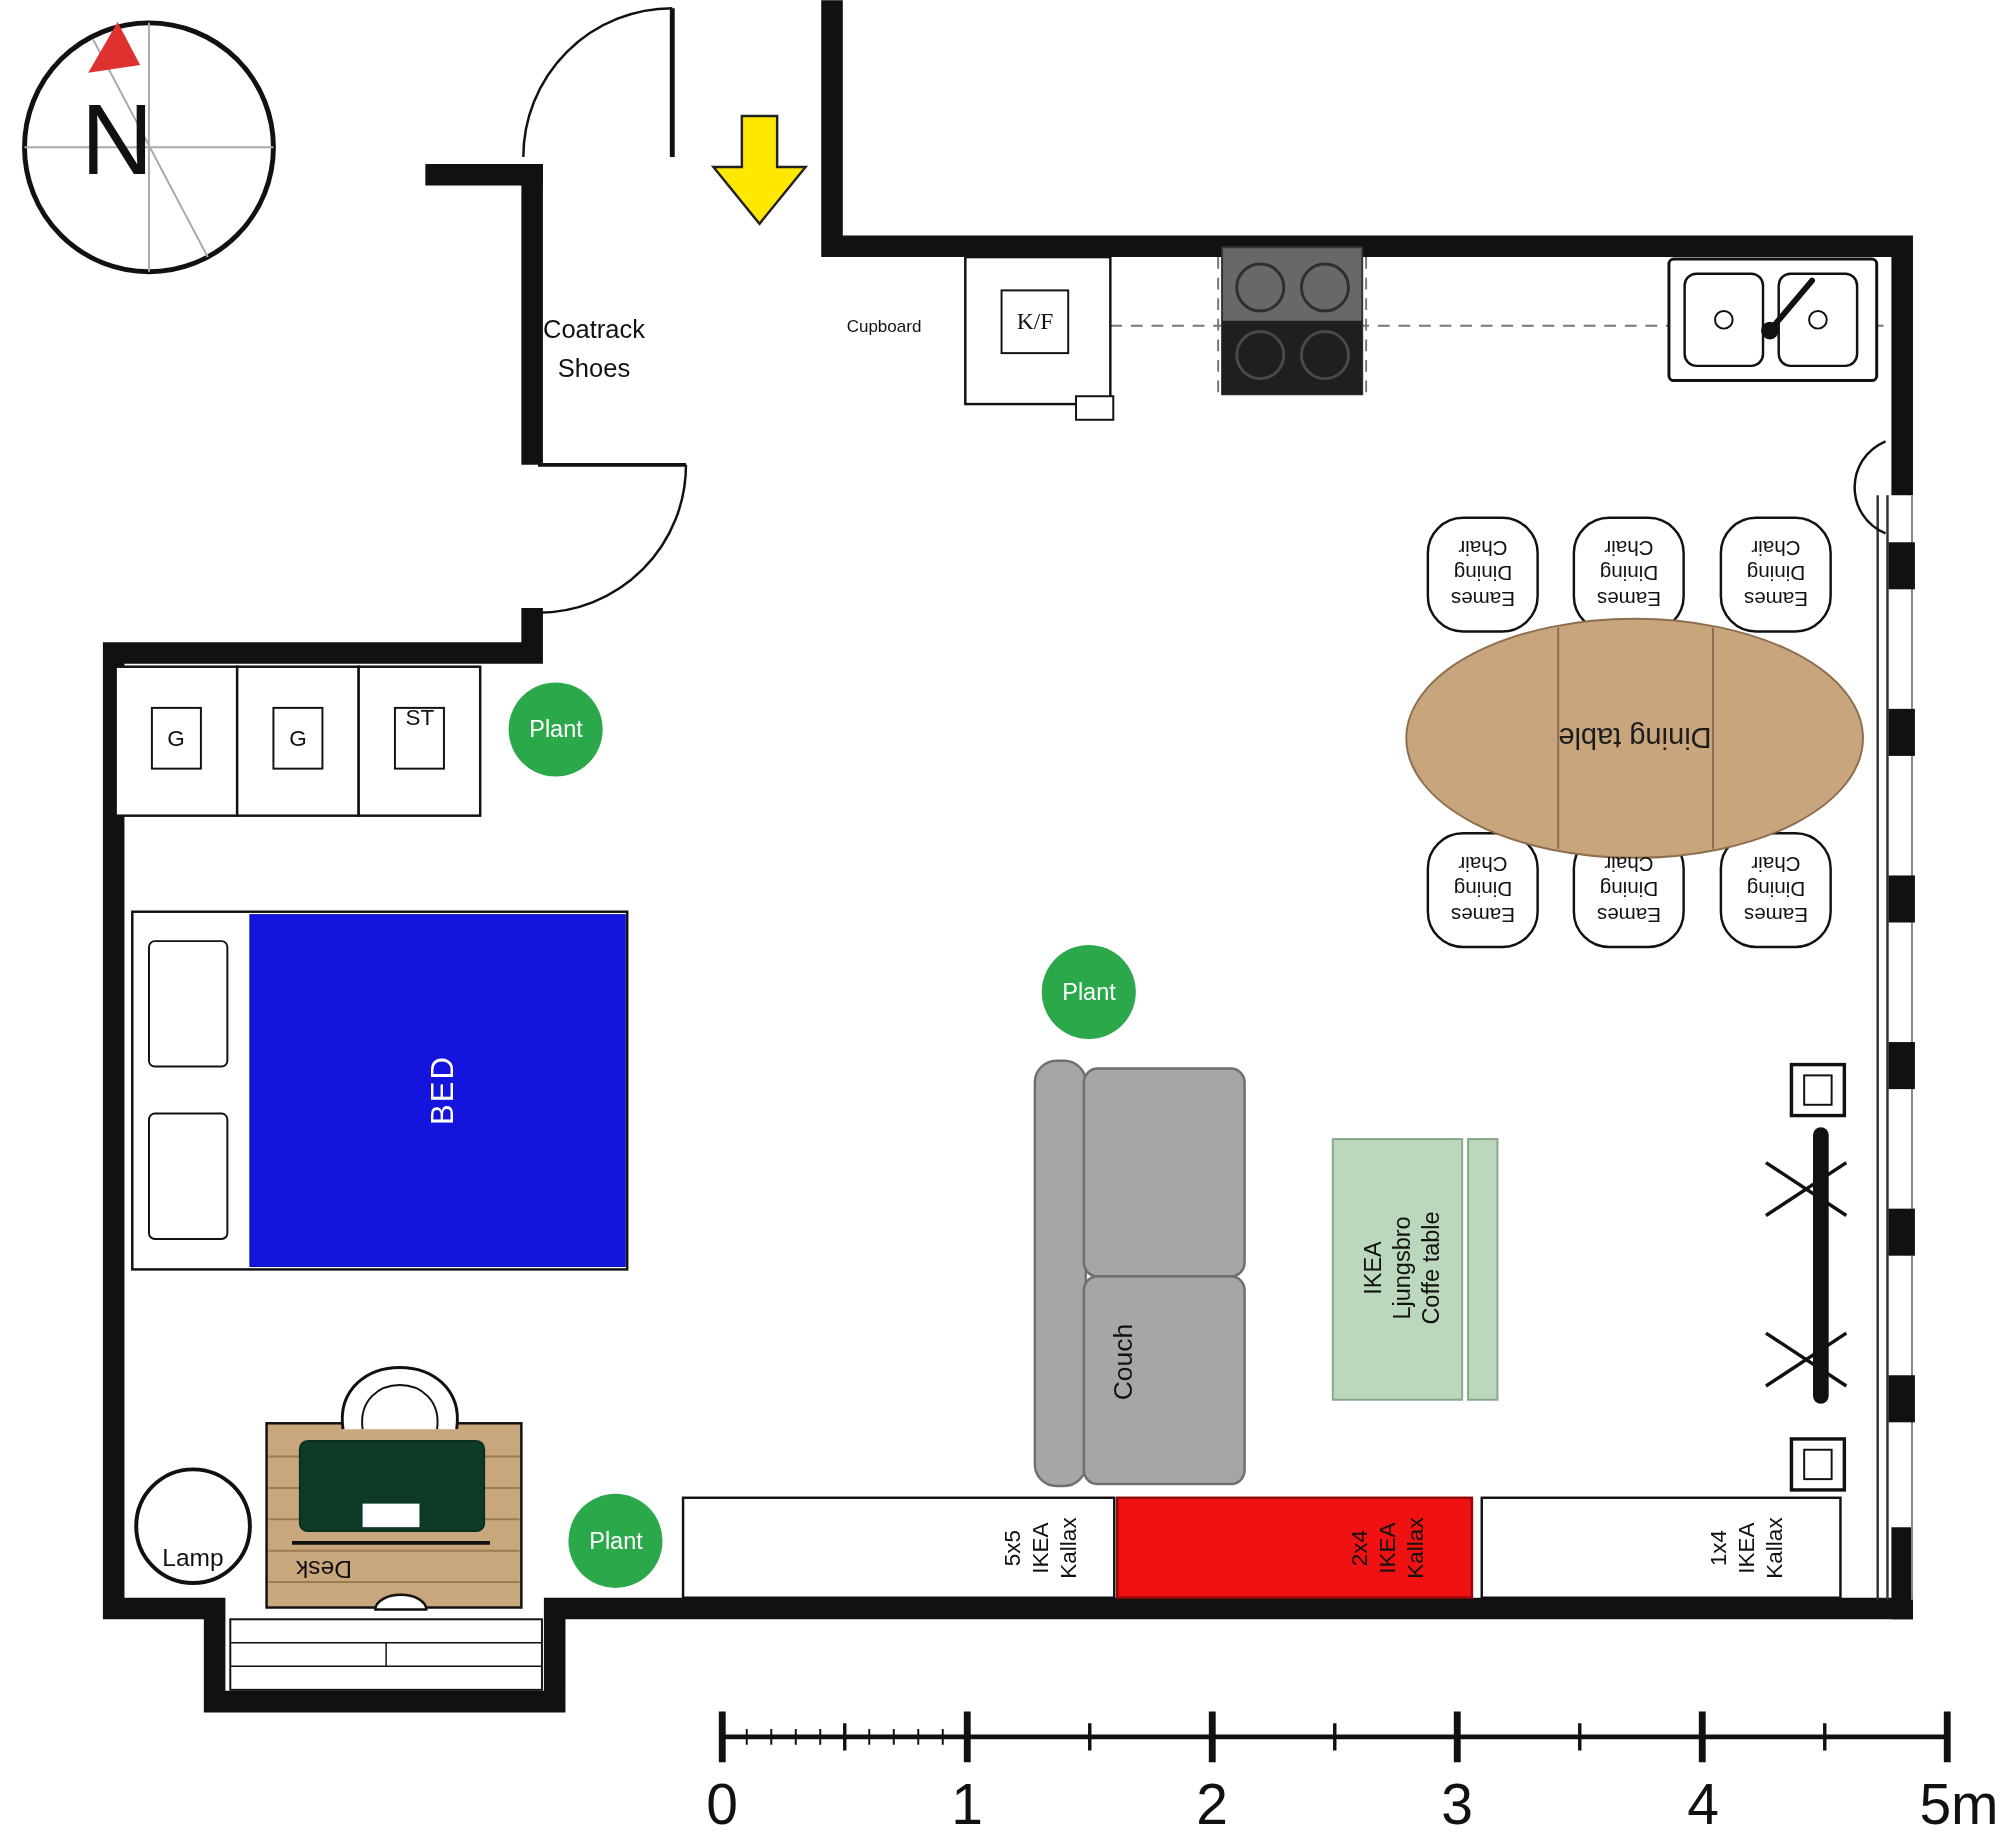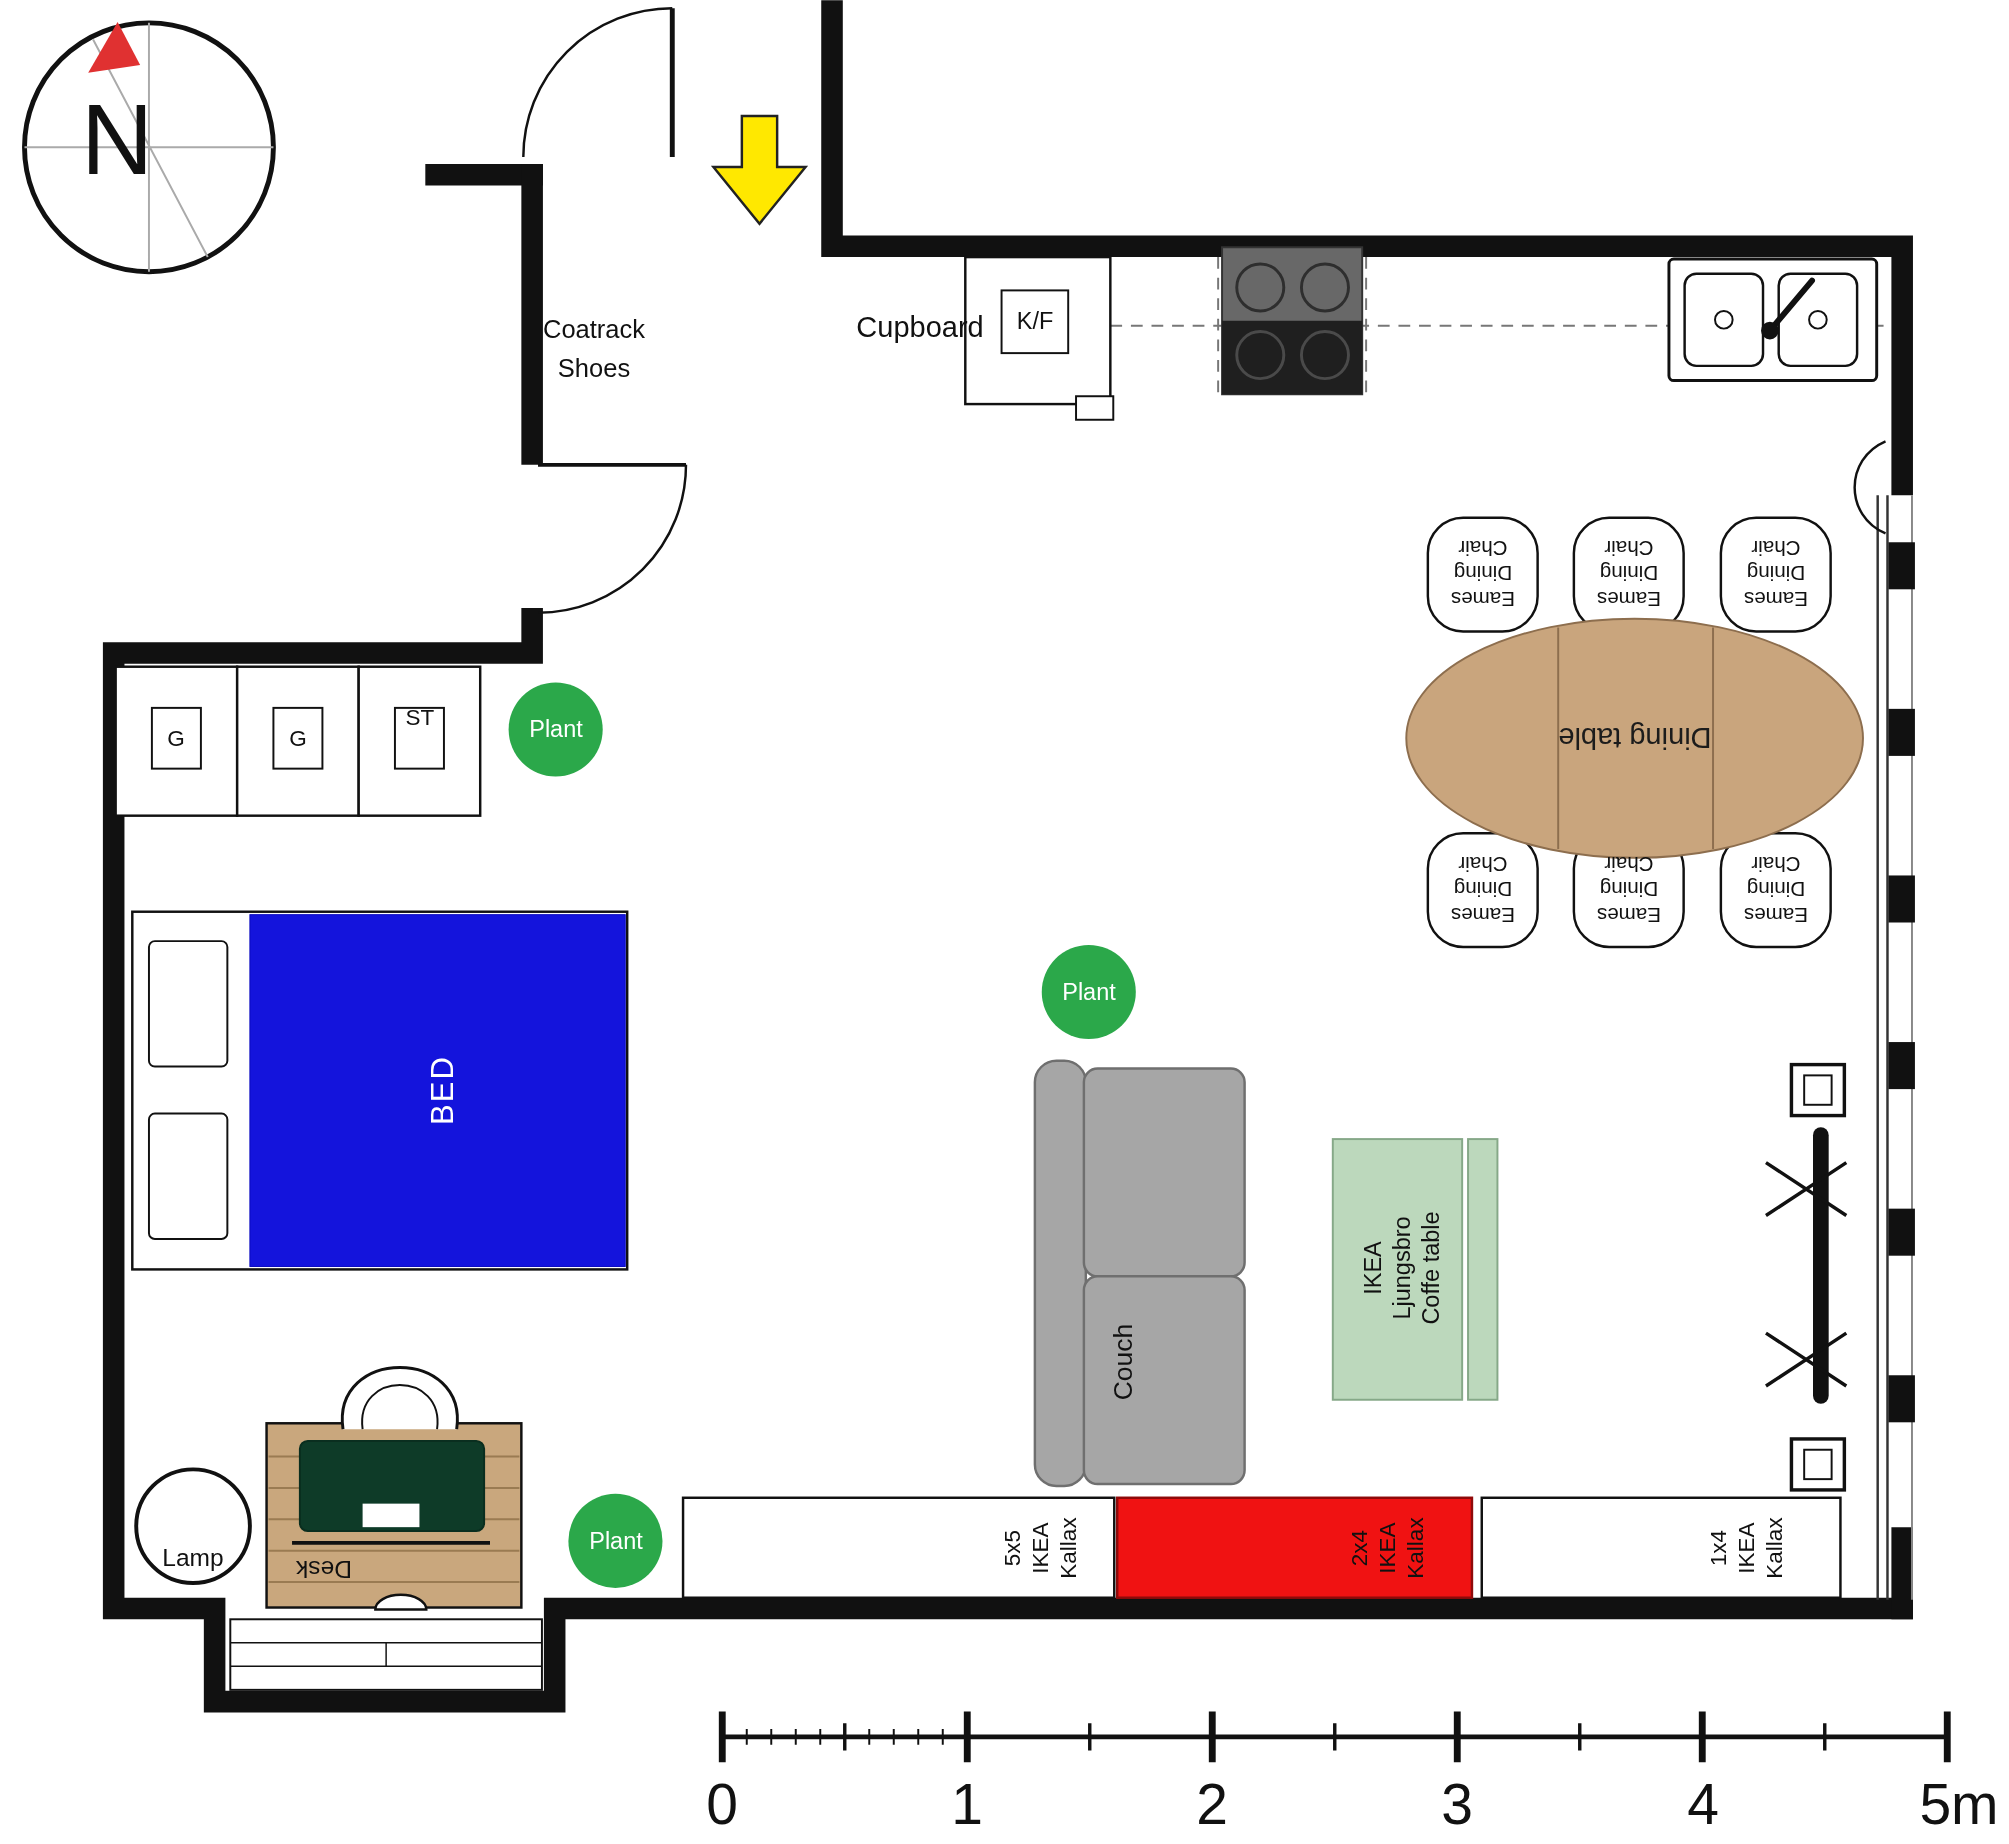--- a/index.html
+++ b/index.html
@@ -137,22 +137,22 @@
   <path d="M 737 1746 L 737 1798 M 987 1746 L 987 1798 M 1237 1746 L 1237 1798 M 1487 1746 L 1487 1798 M 1737 1746 L 1737 1798 M 1987 1746 L 1987 1798" stroke="#111" stroke-width="7"></path>
   <path d="M 862 1758 L 862 1786 M 1112 1758 L 1112 1786 M 1362 1758 L 1362 1786 M 1612 1758 L 1612 1786 M 1862 1758 L 1862 1786" stroke="#111" stroke-width="3.5"></path>
   <path d="M 762 1764 L 762 1780 M 787 1764 L 787 1780 M 812 1764 L 812 1780 M 837 1764 L 837 1780 M 887 1764 L 887 1780 M 912 1764 L 912 1780 M 937 1764 L 937 1780 M 962 1764 L 962 1780" stroke="#111" stroke-width="2"></path>
 </svg>
 
 <div class="lbl" style="left:117px;top:139px;font-size:100px;">N</div>
 
 <div class="lbl" style="left:594px;top:349px;font-size:25.5px;line-height:39px;text-align:center;">Coatrack
 Shoes</div>
 
-<div class="lbl" style="left:920px;top:327px;font-size:29px;">Cupboard</div>
-<div class="lbl" style="left:1035px;top:321px;font-size:23.5px;">K/F</div>
+<div class="lbl" style="left:884px;top:327px;font-size:17px;">Cupboard</div>
+<div class="lbl" style="left:1035px;top:321px;font-size:23.5px;font-family:Liberation Serif, serif;">K/F</div>
 
 <div class="lbl" style="left:176px;top:738px;font-size:22.5px;">G</div>
 <div class="lbl" style="left:298px;top:738px;font-size:22.5px;">G</div>
 <div class="lbl" style="left:420px;top:717px;font-size:22.5px;">ST</div>
 
 <div class="lbl white" style="left:556px;top:729px;font-size:23.5px;">Plant</div>
 <div class="lbl white" style="left:1089px;top:992px;font-size:23.5px;">Plant</div>
 <div class="lbl white" style="left:616px;top:1541px;font-size:23.5px;">Plant</div>
 
 <div class="lbl rotccw white" style="left:443px;top:1090px;font-size:31px;letter-spacing:2px;">BED</div>

